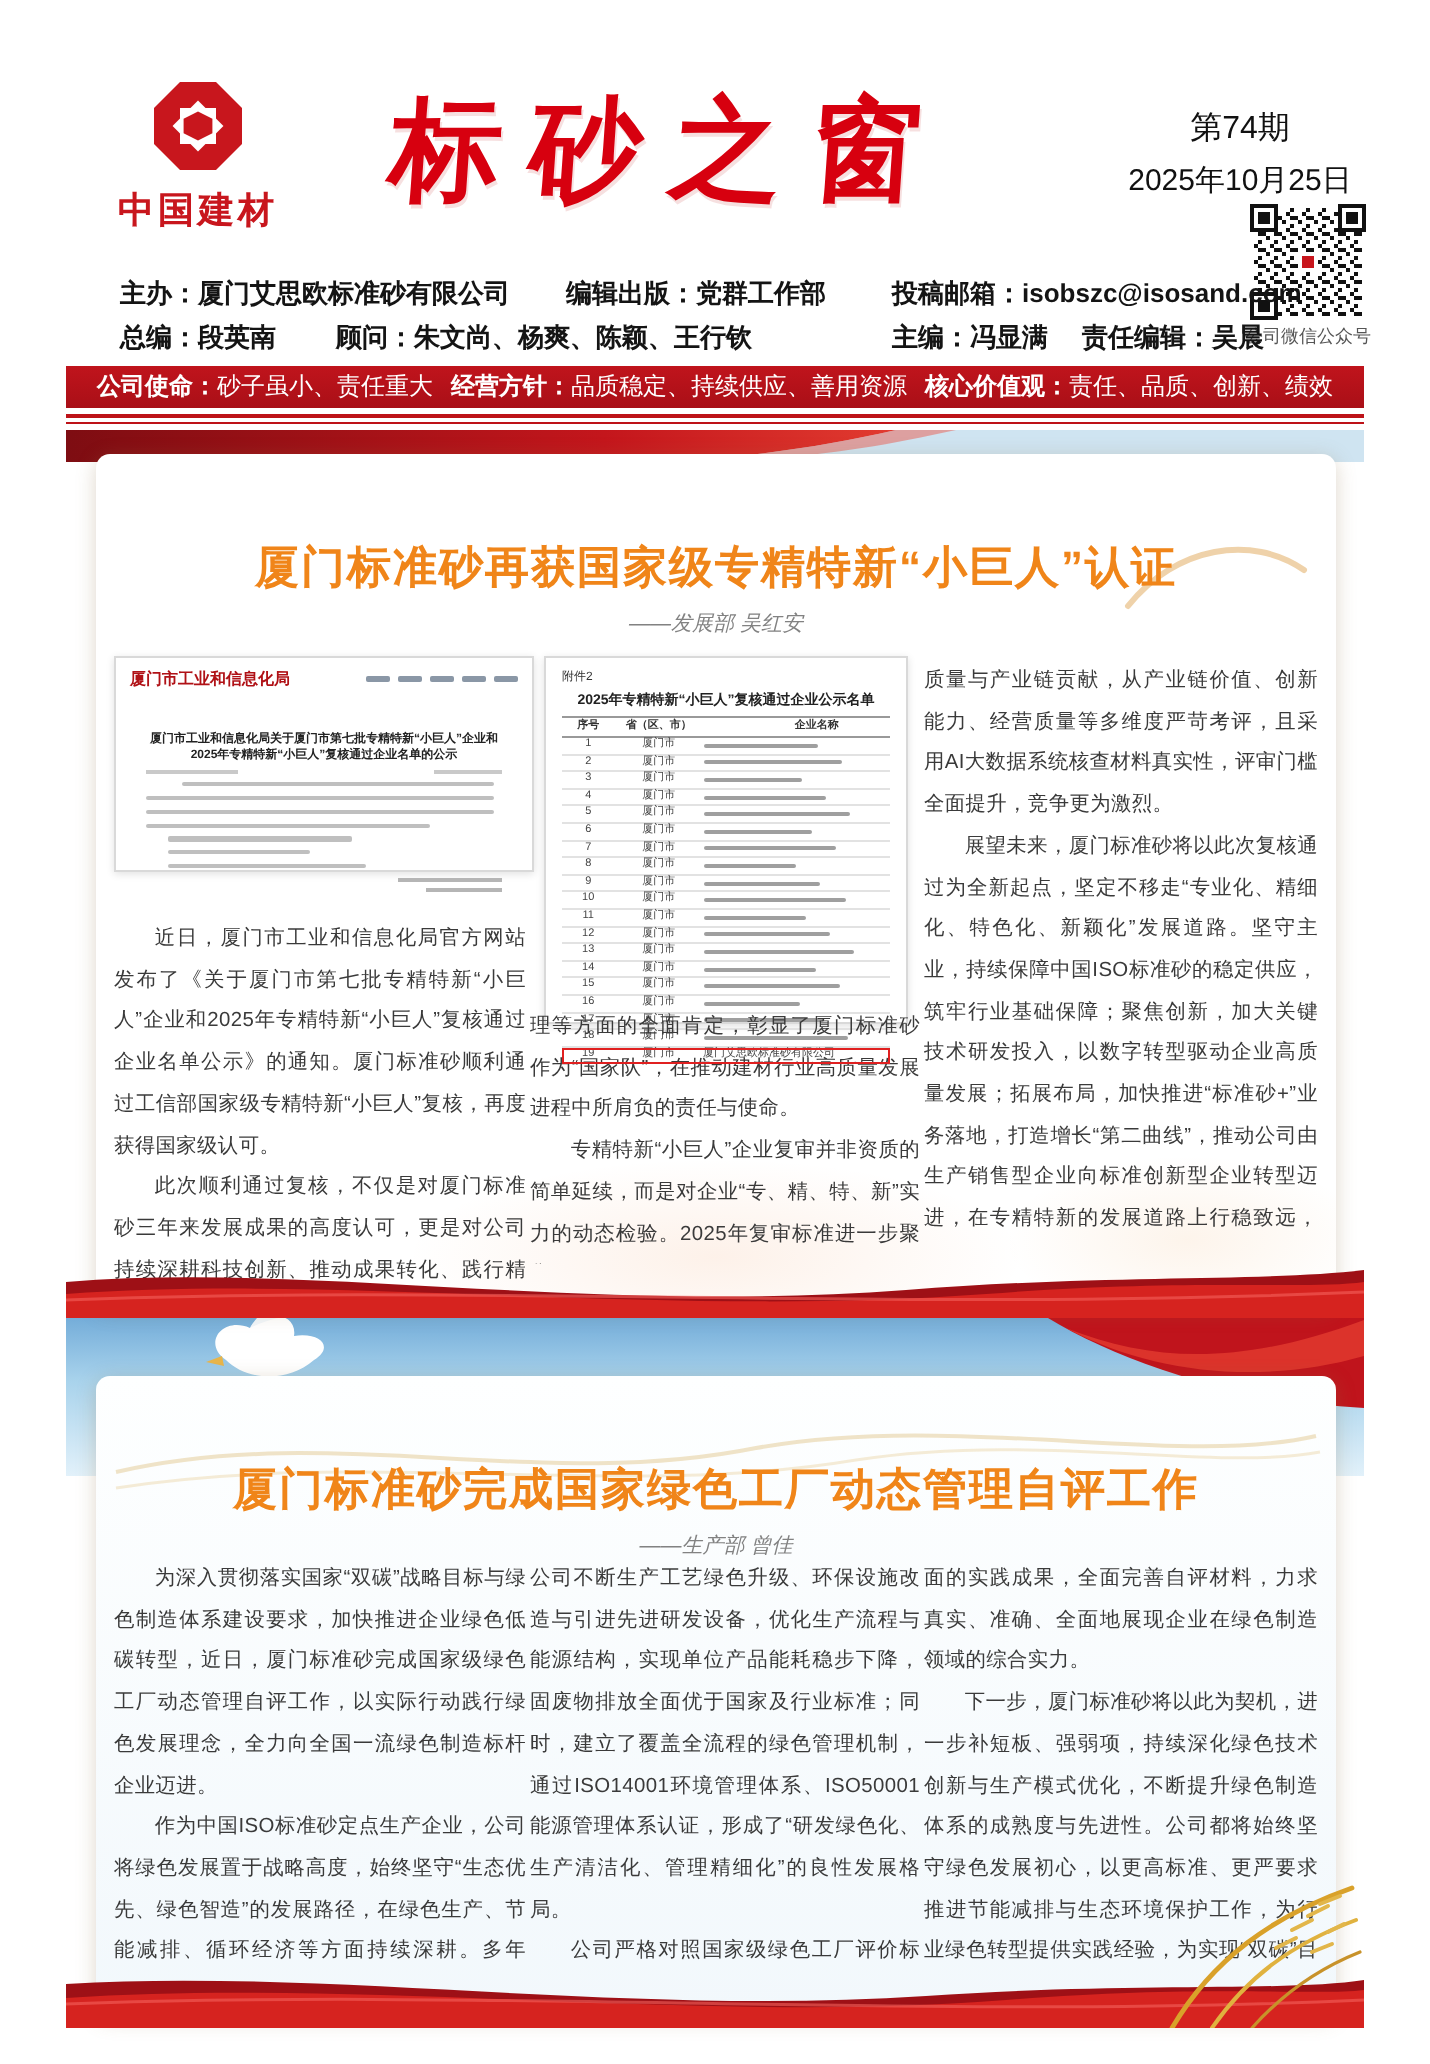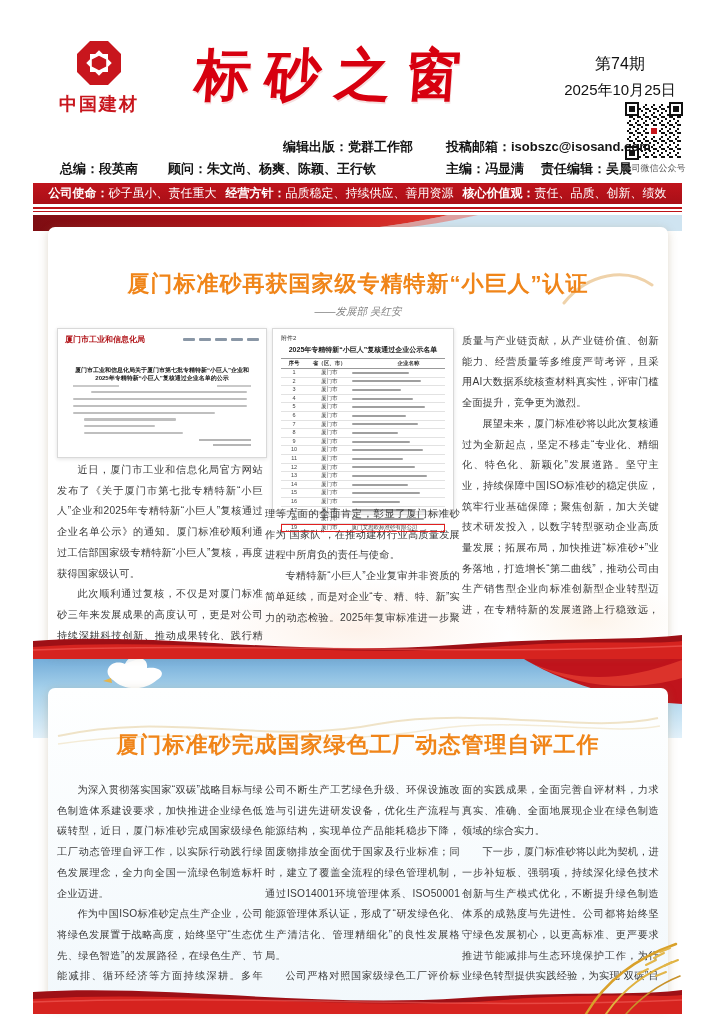--- a/index.html
+++ b/index.html
@@ -66,21 +66,21 @@
   .a1c1{left:9px;top:233px;width:206px;height:193px;}
   .a1c2{left:217px;top:277px;width:195px;height:128px;}
   .a1c3{left:414px;top:104px;width:197px;height:293px;}
   .a2c1{left:9px;top:92px;width:206px;height:209px;}
   .a2c2{left:217px;top:92px;width:195px;height:209px;}
   .a2c3{left:414px;top:92px;width:197px;height:209px;}
 
   
   .shot{position:absolute;background:#fff;border:1px solid #d9d9d9;
         box-shadow:0 1px 4px rgba(0,0,0,.12);box-sizing:border-box;}
-  .shot-web{left:9px;top:101px;width:210px;height:130px;padding:5px 7px;}
+  .shot-web{left:9px;top:101px;width:210px;height:108px;padding:5px 7px;}
   .gov-head{display:flex;align-items:center;justify-content:space-between;}
   .gov-name{font-size:8px;font-weight:bold;color:#b01116;white-space:nowrap;}
   .gov-sub{width:26px;height:2px;background:#c94a4a;margin-top:2px;}
   .navbars{display:flex;gap:4px;}
   .navbars i{display:block;width:12px;height:3px;background:#8a97a6;border-radius:1px;}
   .crumb{width:90px;height:2.5px;background:#c3c9d0;margin:5px 0 4px 2px;}
   .gov-title{font-size:6px;line-height:8px;font-weight:bold;color:#222;text-align:center;
       margin:3px 6px 3px 6px;}
   .metabar{display:flex;justify-content:space-between;margin:2px 8px 4px 8px;}
   .metabar i{display:block;height:2.2px;background:#c9c9c9;}
@@ -150,20 +150,21 @@
     <g fill="#111">
       <rect x="2" y="2" width="3" height="3"></rect>
         <rect x="24" y="2" width="3" height="3"></rect>
       <rect x="2" y="24" width="3" height="3"></rect>
     </g>
     <rect x="12" y="12" width="5" height="5" fill="#fff"></rect>
     <rect x="13" y="13" width="3" height="3" fill="#c8161d"></rect>
   </svg>
   <div class="qr-cap">公司微信公众号</div>
 
+  <div class="mh r1 mh-sponsor"><span>主办：</span><span>厦门艾思欧标准砂有限公司</span></div>
   <div class="mh r1 mh-publisher"><span>编辑出版：</span><span>党群工作部</span></div>
   <div class="mh r1 mh-email"><span>投稿邮箱：</span><span>isobszc@isosand.com</span></div>
   <div class="mh r2 mh-chief"><span>总编：</span><span>段英南</span></div>
   <div class="mh r2 mh-advisors"><span>顾问：</span><span>朱文尚、杨爽、陈颖、王行钦</span></div>
   <div class="mh r2 mh-editor"><span>主编：</span><span>冯显满</span></div>
   <div class="mh r2 mh-duty"><span>责任编辑：</span><span>吴晨</span></div>
 
   <div class="banner">
     <span><b>公司使命：</b><span class="val">砂子虽小、责任重大</span></span>
     <span><b>经营方针：</b><span class="val">品质稳定、持续供应、善用资源</span></span>
@@ -401,20 +402,21 @@
     <path d="M0,16 C140,6 300,28 460,16 C560,8 620,14 649,10 L649,28 L0,28 Z" fill="#d6231f"></path>
     <path d="M0,19 C200,11 420,25 649,15" stroke="#f3615c" stroke-width="1.5" fill="none" opacity=".6"></path>
   </svg>
 
   <div class="card card2">
     <svg class="gold-waves" height="40" viewBox="0 0 620 40" preserveAspectRatio="none">
       <path d="M10,30 C120,5 220,40 330,18 C430,0 540,28 610,12" stroke="#e7d2a4" stroke-width="2" fill="none"></path>
       <path d="M10,38 C140,18 260,44 380,24 C470,10 560,30 612,20" stroke="#efe0bd" stroke-width="1.5" fill="none"></path>
     </svg>
     <div class="a-title">厦门标准砂完成国家绿色工厂动态管理自评工作</div>
+    <div class="a-byline">——生产部 曾佳</div>
 
     <div class="col a2c1">
       <p class="frag ind">为深入贯彻落实国家“双碳”战略目标与绿色制造体系建设要求，加快推进企业绿色低碳转型，近日，厦门标准砂完成国家级绿色工厂动态管理自评工作，以实际行动践行绿色发展理念，全力向全国一流绿色制造标杆企业迈进。</p>
       <p class="frag ind">作为中国ISO标准砂定点生产企业，公司将绿色发展置于战略高度，始终坚守“生态优先、绿色智造”的发展路径，在绿色生产、节能减排、循环经济等方面持续深耕。多年来，</p>
     </div>
     <div class="col a2c2">
       <p class="frag">公司不断生产工艺绿色升级、环保设施改造与引进先进研发设备，优化生产流程与能源结构，实现单位产品能耗稳步下降，固废物排放全面优于国家及行业标准；同时，建立了覆盖全流程的绿色管理机制，通过ISO14001环境管理体系、ISO50001能源管理体系认证，形成了“研发绿色化、生产清洁化、管理精细化”的良性发展格局。</p>
       <p class="frag ind">公司严格对照国家级绿色工厂评价标准，系统梳理绿色生产、能源利用、环境管理等方</p>
     </div>
     <div class="col a2c3">

